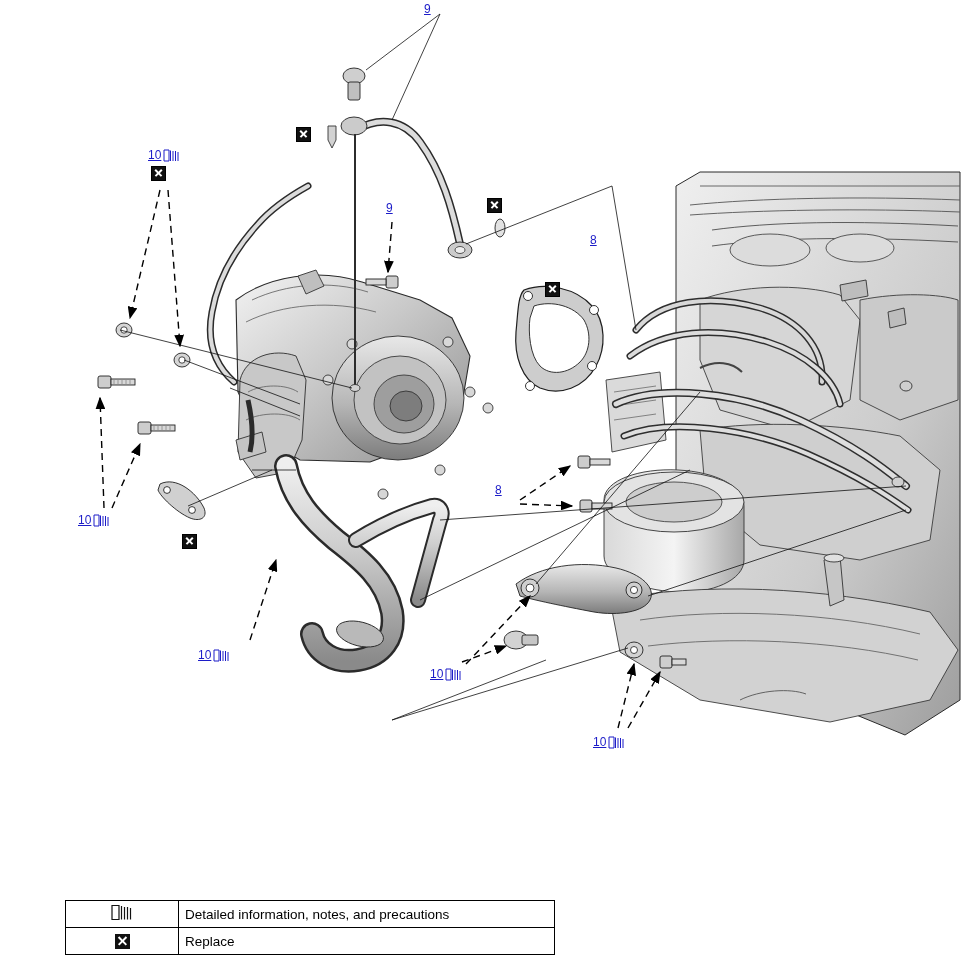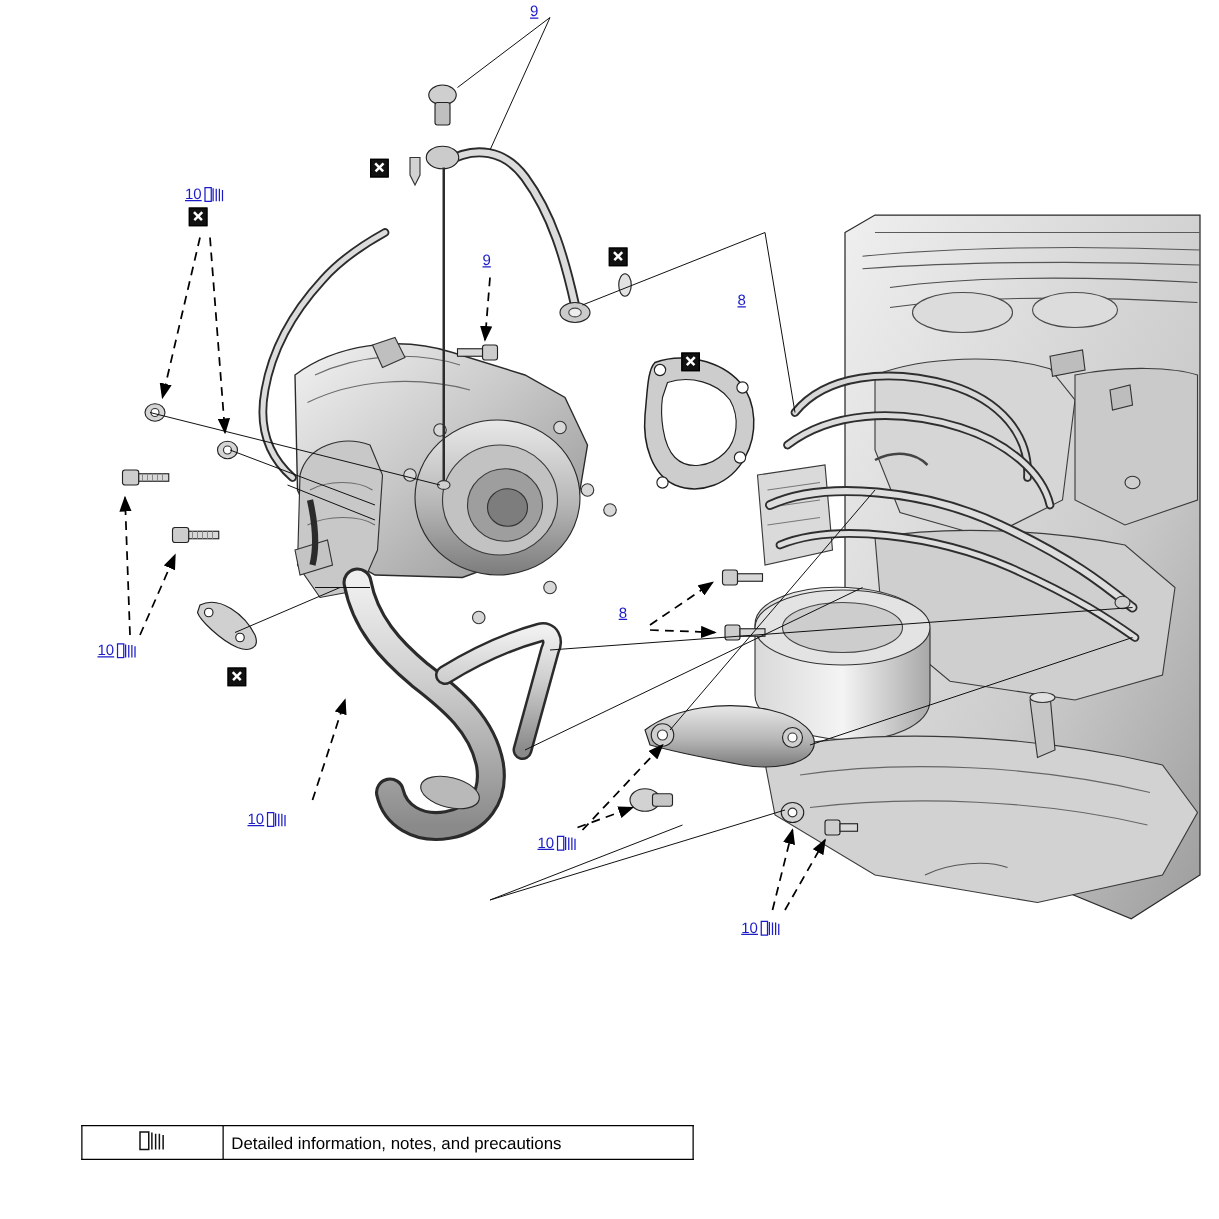--- a/index.html
+++ b/index.html
@@ -471,14 +471,20 @@
         <span class="legend-book">
           <svg viewBox="0 0 22 17" width="22" height="17">
             <path d="M1,1.5 L8,1.5 L8,15.5 L1,15.5 Z" fill="#fff" stroke="#111" stroke-width="1.2"></path>
             <path d="M10.5,2 L10.5,15.5" stroke="#111" stroke-width="1.2"></path>
             <path d="M13.5,3 L13.5,15.5 M16.5,3 L16.5,15.5 M19.5,4 L19.5,15.5" stroke="#111" stroke-width="1.2"></path>
           </svg>
         </span>
       </td>
       <td>Detailed information, notes, and precautions</td>
     </tr>
+    <tr>
+      <td class="sym">
+        <span class="legend-x"></span>
+      </td>
+      <td>Replace</td>
+    </tr>
   </tbody>
 </table>
 
 </body></html>

